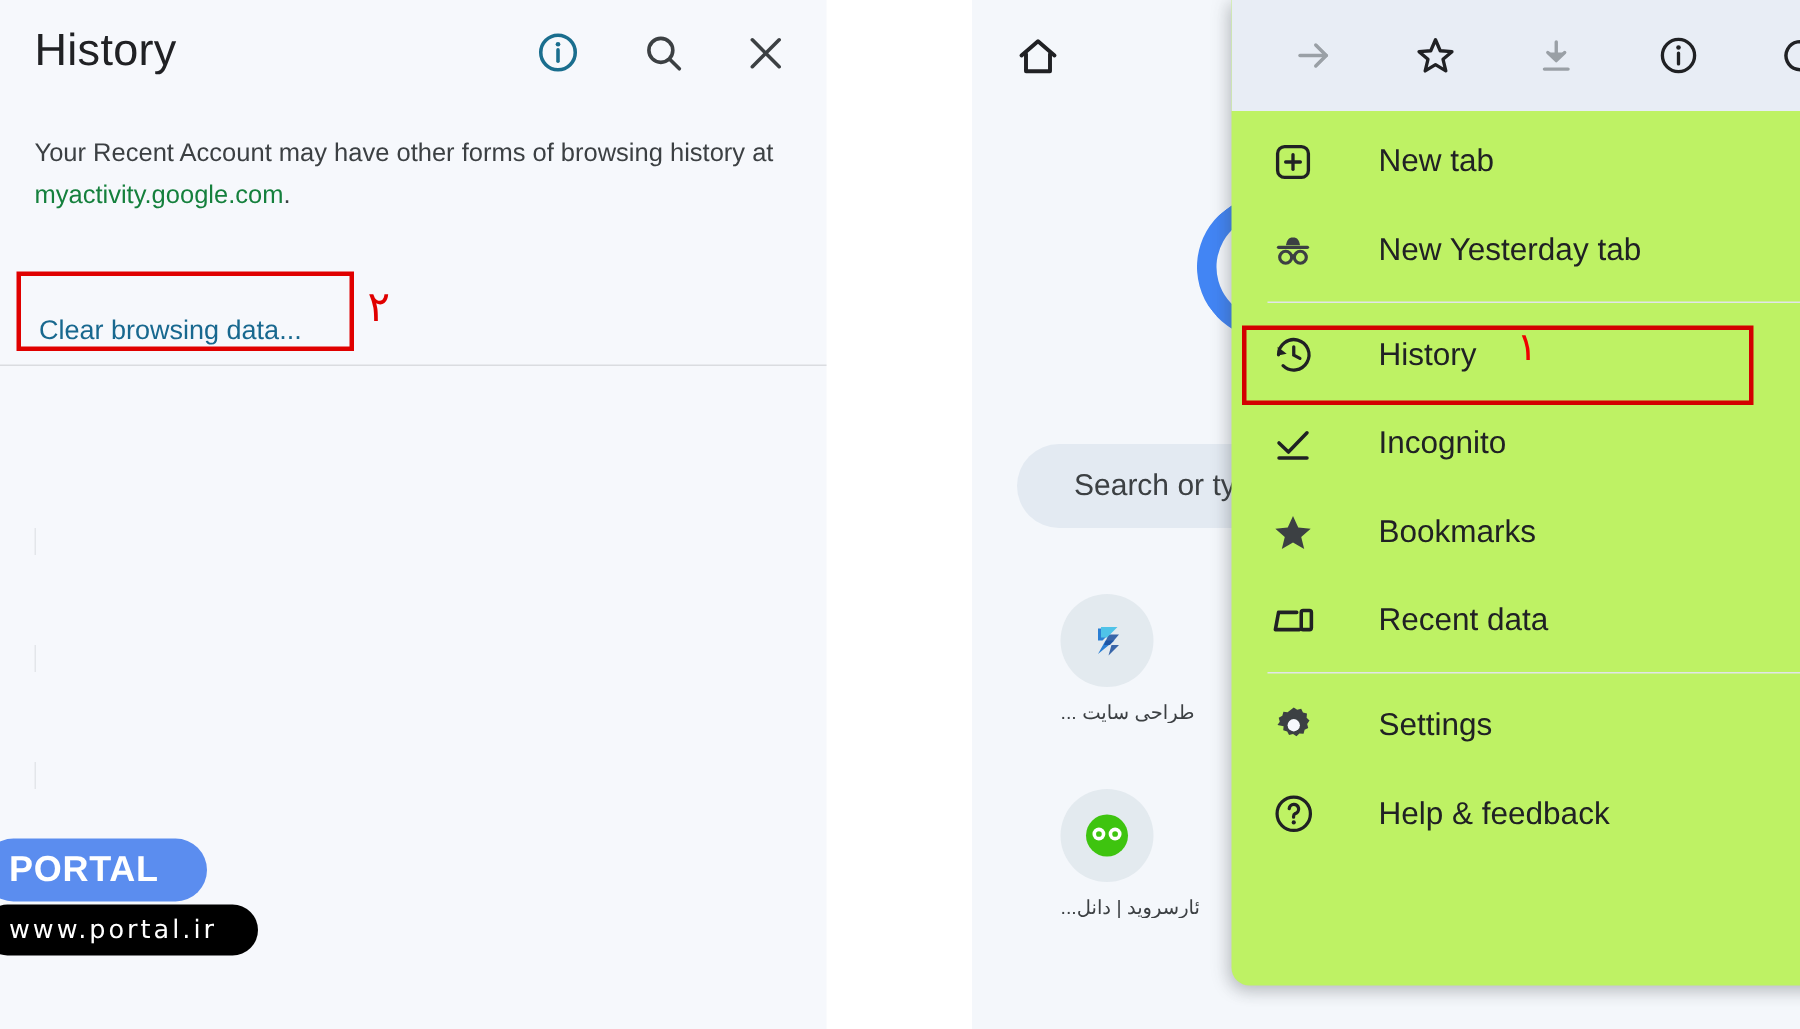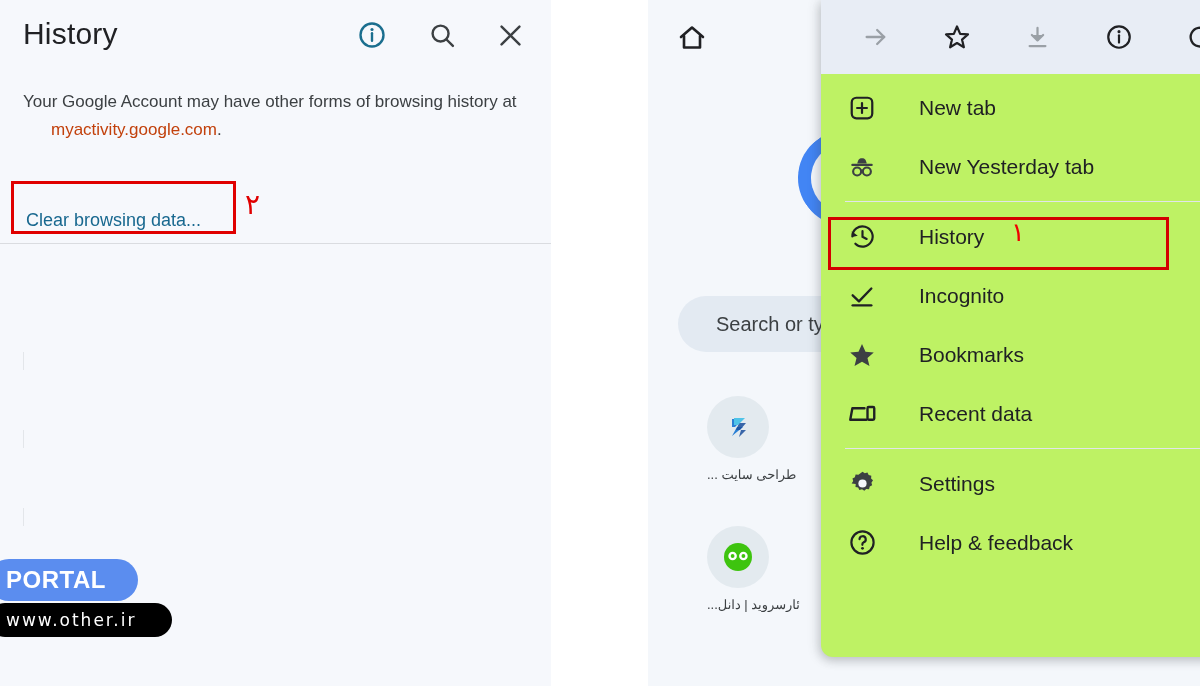--- a/index.html
+++ b/index.html
@@ -29,21 +29,21 @@
   }
   .hdr-icon svg { display:block; }
   #icon-info  { left: 355px; }
   #icon-search{ left: 425px; }
   #icon-close { left: 493px; }
 
   .hist-note {
     position: absolute; left: 23px; top: 88px; width: 505px;
     font-size: 17px; line-height: 28px; color: #3c4043;
   }
-  .hist-note a { color:#c2410c; text-decoration:none;margin-left:28px; }
+  .hist-note a { color:#15803d; text-decoration:none; }
 
   .clear-wrap { position: absolute; left: 11px; top: 181px; }
   .clear-box {
     position: relative;
     width: 225px; height: 53px;
     border: 3px solid #e00000;
     background: transparent;
     display: flex; align-items: flex-end;
   }
   .clear-link {
@@ -197,41 +197,41 @@
       </div>
 
       <div class="hdr-icon" id="icon-close">
         <svg width="29" height="29" viewBox="0 0 24 24" fill="none" stroke="#3c4043" stroke-width="2" stroke-linecap="round">
           <line x1="4.6" y1="4.6" x2="19.4" y2="19.4"></line>
           <line x1="19.4" y1="4.6" x2="4.6" y2="19.4"></line>
         </svg>
       </div>
     </div>
 
-    <div class="hist-note"><span>Your Google Account may have other forms of browsing history at </span><a href="#">myactivity.google.com</a><span>.</span></div>
+    <div class="hist-note"><span>Your Recent Account may have other forms of browsing history at </span><a href="#">myactivity.google.com</a><span>.</span></div>
 
     <div class="clear-wrap">
       <div class="clear-box">
         <span class="clear-link">Clear browsing data...</span>
       </div>
     </div>
     <div class="marker-2">۲</div>
 
     <div class="hist-divider"></div>
 
 
     <div class="ghost-row" id="ghost1"></div>
     <div class="ghost-row" id="ghost2"></div>
     <div class="ghost-row" id="ghost3"></div>
 
     <div class="wm-portal">
       <span>PORTAL</span>
     </div>
     <div class="wm-url">
-      <span>www.other.ir</span>
+      <span>www.portal.ir</span>
     </div>
   </div>
 
   <div class="right-panel">
 
     <div class="home-icon">
       <svg width="30" height="30" viewBox="0 0 24 24" fill="none" stroke="#202124" stroke-width="2.1" stroke-linejoin="round" stroke-linecap="round">
         <path d="M3.2 11.2 L12 3.6 L20.8 11.2"></path>
         <path d="M5.6 10.4 V19.6 H18.4 V10.4"></path>
       </svg>

